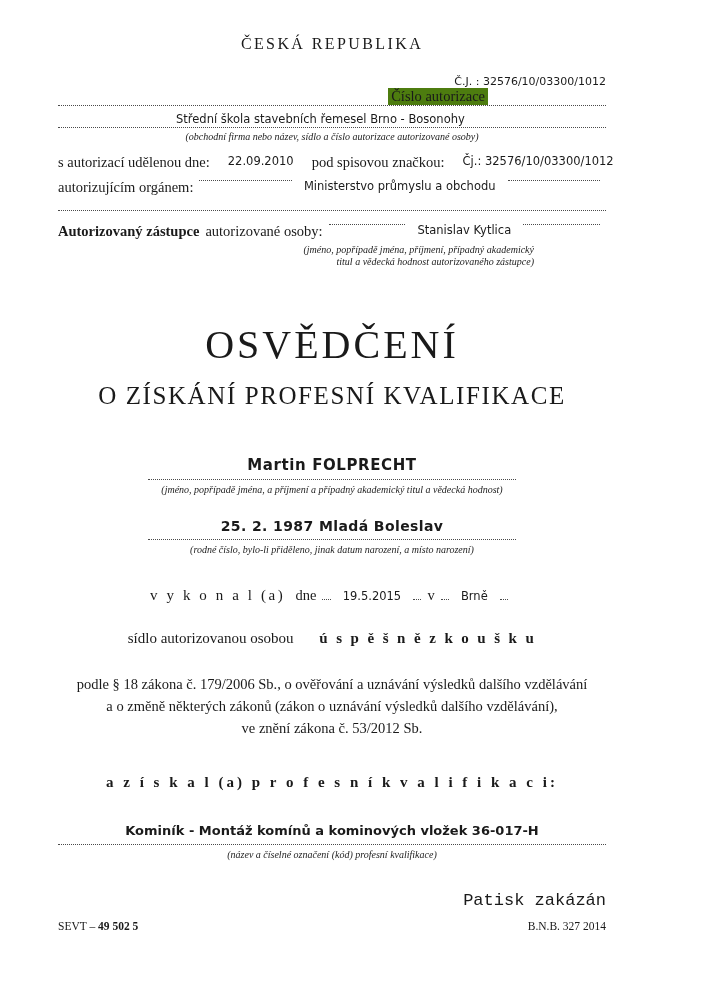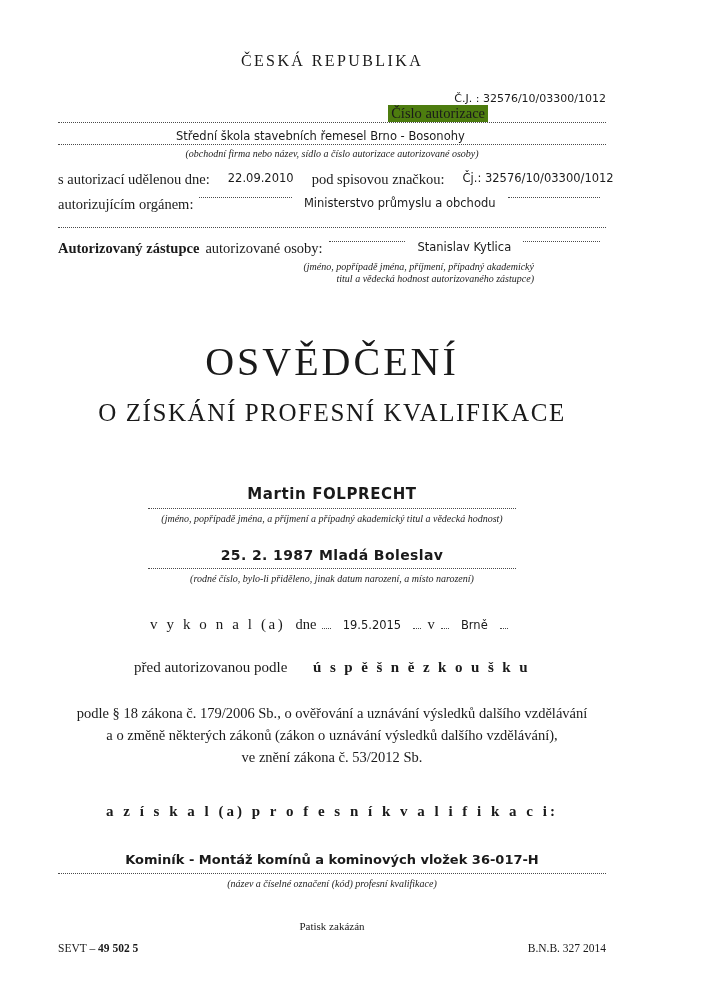--- a/index.html
+++ b/index.html
@@ -13,21 +13,21 @@
     font-family: "Liberation Serif", serif;
     color: #1a1a1a;
     overflow: hidden;
     position: relative;
   }
   .page {
     position: relative;
     width: 664px;
     height: 1000px;
     box-sizing: border-box;
-    padding: 44px 58px 0 58px;
+    padding: 27px 58px 0 58px;
   }
 
   
   .country {
     text-align: center;
     font-family: "Liberation Serif", serif;
     font-size: 16px;
     letter-spacing: 2.4px;
     margin-top: 8px;
     margin-bottom: 22px;
@@ -114,21 +114,21 @@
   .title-sub {
     text-align: center;
     font-size: 25px;
     letter-spacing: 1.6px;
     margin-top: 14px;
     font-family: Liberation Serif, serif;
   }
 
   
   .body-block {
-    margin-top: 58px;
+    margin-top: 46px;
   }
   .name-line {
     margin: 0 90px;
     text-align: center;
   }
   .name-value {
     font-family: "DejaVu Sans", sans-serif;
     font-weight: bold;
     font-size: 15px;
     letter-spacing: 0.6px;
@@ -190,24 +190,24 @@
     margin-top: 32px;
   }
   .qual-value {
     font-family: "DejaVu Sans", sans-serif;
     font-weight: bold;
     font-size: 13px;
     text-align: center;
   }
 
   .patisk {
-    text-align: center;
-    font-size: 11px;
+    text-align: right;
+    font-size: 17px;
     margin-top: 30px;
-    font-family: Liberation Serif, serif;
+    font-family: Liberation Mono, monospace;
   }
 
   .footer {
     display: flex;
     justify-content: space-between;
     align-items: flex-end;
     margin-top: 10px;
     font-size: 11.5px;
     font-family: "Liberation Serif", serif;
   }
@@ -301,21 +301,21 @@
       <span class="inline-dots"></span>
       <span class="val-inline">19.5.2015</span>
       <span class="inline-dots"></span>
       <span class="lbl">v</span>
       <span class="inline-dots"></span>
       <span class="val-inline">Brně</span>
       <span class="inline-dots" style="max-width:48px"></span>
     </div>
 
     <div class="before-auth">
-      <span>před autorizovanou podle</span>
+      <span>sídlo autorizovanou osobou</span>
       <span class="strong-spaced" style="margin-left:22px">ú s p ě š n ě   z k o u š k u</span>
     </div>
 
     <div class="legal">
       <div>podle § 18 zákona č. 179/2006 Sb., o ověřování a uznávání výsledků dalšího vzdělávání</div>
       <div>a o změně některých zákonů (zákon o uznávání výsledků dalšího vzdělávání),</div>
       <div>ve znění zákona č. 53/2012 Sb.</div>
     </div>
 
     <div class="gained">a  z í s k a l (a)   p r o f e s n í   k v a l i f i k a c i:</div>

